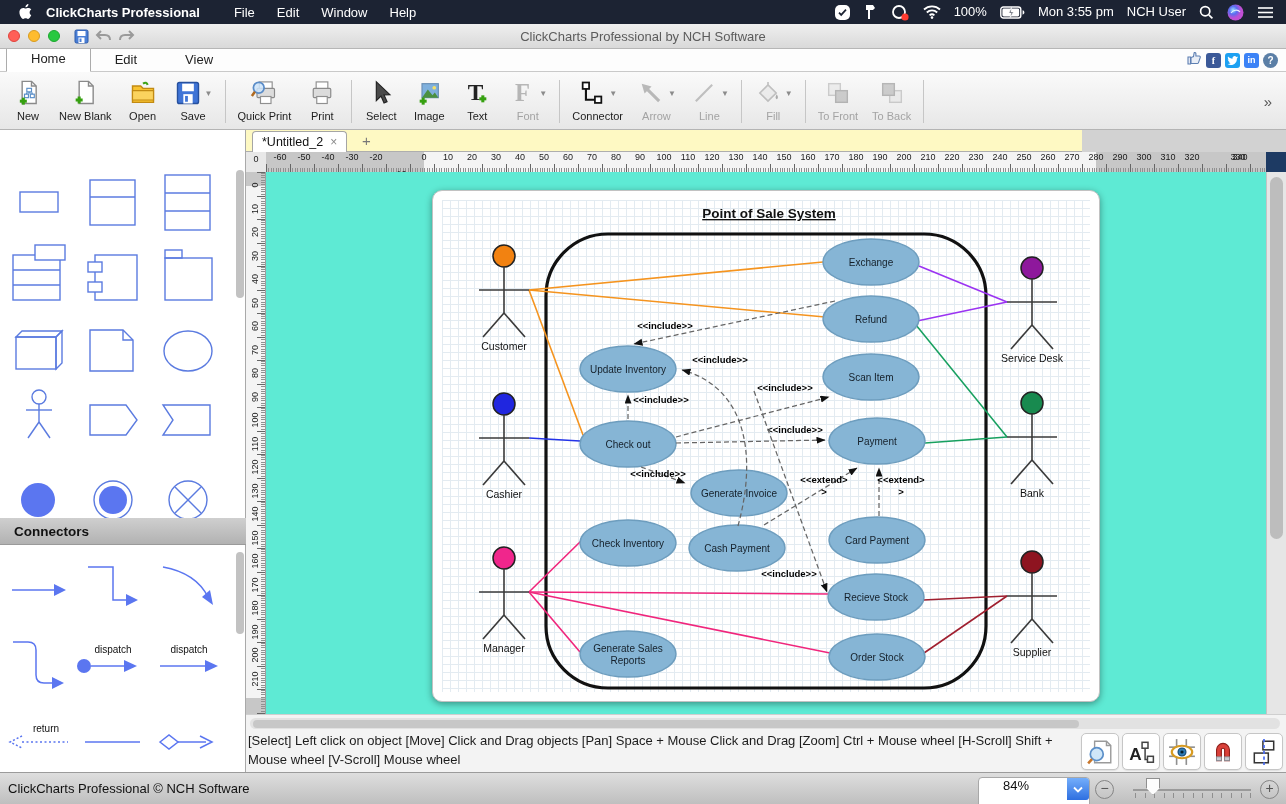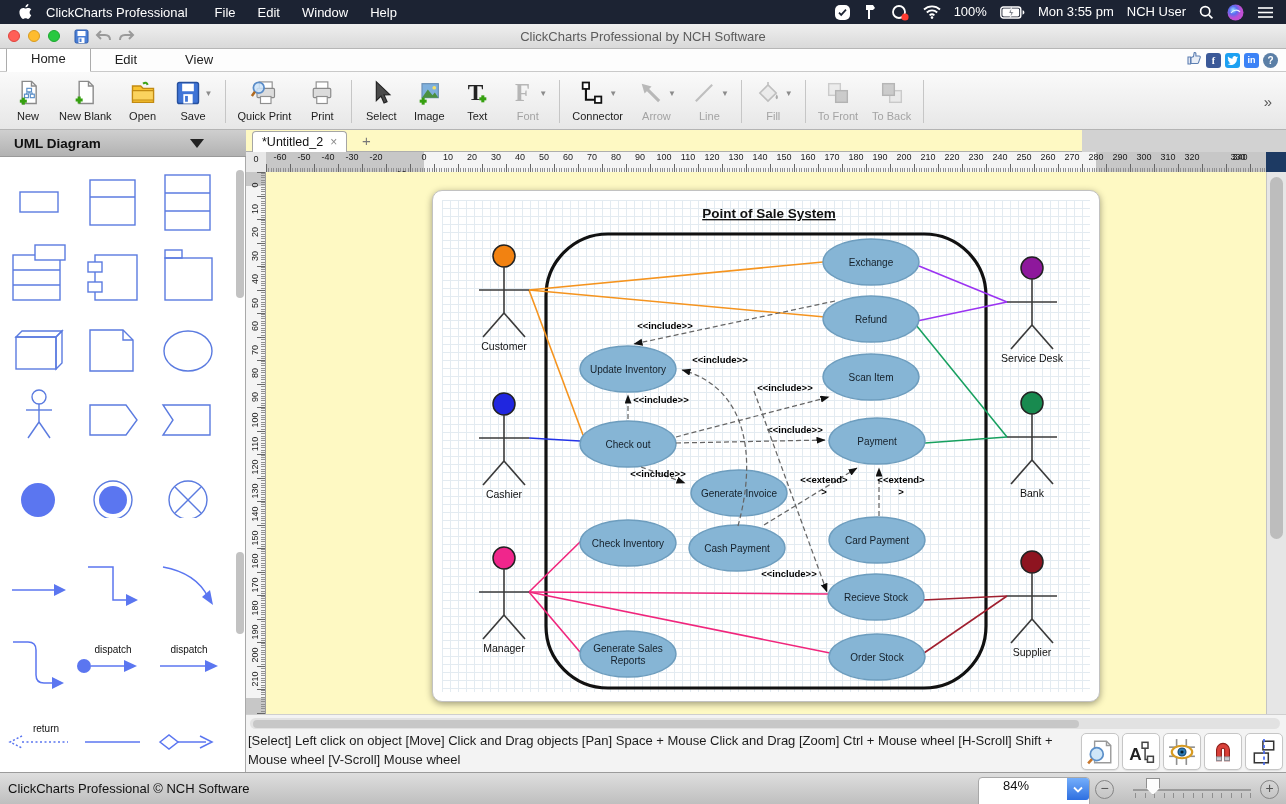--- a/index.html
+++ b/index.html
@@ -2,21 +2,21 @@
 <html><head>
 <meta charset="utf-8">
 <style>
   *{margin:0;padding:0;box-sizing:border-box}
   body{font-family:"Liberation Sans",sans-serif;background:#444;-webkit-font-smoothing:antialiased}
   .screen{position:relative;width:1286px;height:804px;overflow:hidden;background:#fff}
 
   
   .menubar{position:absolute;left:0;top:0;width:1286px;height:24px;background:#1c2333;display:flex;align-items:center;color:#fff;font-size:13px;padding:0 12px;gap:0;z-index:50}
   .menubar .apple{margin:0 14px 0 6px;display:flex}
-  .menubar .appname{font-weight:400;margin-right:27px}
+  .menubar .appname{font-weight:700;margin-right:34px}
   .menubar .mitem{margin-right:22px}
   .mb-right{margin-left:auto;display:flex;gap:13px}
   .mb-right .txt{font-size:13px}
   .mb-ic{display:flex;align-items:center}
 
   
   .titlebar{position:absolute;left:0;top:24px;width:1286px;height:22px;background:linear-gradient(#efefef,#d9d9d9);border-bottom:1px solid #b6b6b6;display:flex;align-items:center;padding:12px 8px;z-index:49}
   .tl{width:12px;height:12px;border-radius:50%;margin-right:8px}
   .tl.red{background:#ff5f57;border:1px solid #e0443e}
   .tl.yel{background:#febc2e;border:1px solid #d89c21}
@@ -63,21 +63,21 @@
   .hr-area{position:absolute;left:20px;top:0;width:1000px;height:20px;background:#c7c7c7;overflow:hidden}
   .hr-white{position:absolute;left:158px;top:0;width:672px;height:20px;background:#f4f4f4}
   .hr-ticks{position:absolute;inset:0;background-image:repeating-linear-gradient(90deg,#666 0 1px,transparent 1px 24px),repeating-linear-gradient(90deg,#909090 0 1px,transparent 1px 2.4px);background-size:100% 8px,100% 4px;background-position:left bottom,left bottom;background-repeat:no-repeat}
   .hr-num{position:absolute;top:0;width:24px;text-align:center;font-size:9px;color:#1a1a1a}
   .rulerend{position:absolute;right:0;top:0;width:20px;height:20px;background:#1d3a63}
   .canvasbody{position:absolute;left:0;top:42px;width:1040px;height:542px}
   .vruler{position:absolute;left:0;top:0;width:20px;height:542px;background:#c7c7c7;border-right:1px solid #9d9d9d;overflow:hidden}
   .vr-white{position:absolute;left:0;top:14px;width:20px;height:512px;background:#f4f4f4}
   .vr-ticks{position:absolute;inset:0;background-image:repeating-linear-gradient(0deg,#666 0 1px,transparent 1px 23.5px),repeating-linear-gradient(0deg,#909090 0 1px,transparent 1px 2.35px);background-size:8px 100%,4px 100%;background-position:right top,right top;background-repeat:no-repeat}
   .vr-num{position:absolute;left:0;width:18px;text-align:center;font-size:9px;color:#1a1a1a;transform:rotate(-90deg)}
-  .drawing{position:absolute;left:20px;top:0;width:1000px;height:542px;background:#fef9c3;overflow:hidden}
+  .drawing{position:absolute;left:20px;top:0;width:1000px;height:542px;background:#5eead4;overflow:hidden}
   .page{position:absolute;left:166px;top:18px;width:668px;height:512px;background:#fff;border-radius:10px;box-shadow:0 2px 7px rgba(0,0,0,.38);border:1px solid #c2c2c2}
   .page-grid{position:absolute;inset:9px;background-image:linear-gradient(#e3ebf1 1px,transparent 1px),linear-gradient(90deg,#e3ebf1 1px,transparent 1px);background-size:8px 8px}
   .page svg{position:absolute;inset:0}
   .vscroll{position:absolute;right:0;top:0;width:20px;height:542px;background:#e6e6e6;border-left:1px solid #c4c4c4}
   .vthumb{position:absolute;left:3px;top:5px;width:13px;height:362px;border-radius:7px;background:#bdbdbd}
 
   
   .statusbar{position:absolute;left:246px;top:714px;width:1040px;height:58px;background:#f3f3f3;border-top:1px solid #cfcfcf;z-index:35}
   .hscroll{position:absolute;left:4px;top:3px;width:1030px;height:11px;border-radius:6px;background:#e2e2e2}
   .hthumb{position:absolute;left:3px;top:1.5px;width:826px;height:8px;border-radius:4px;background:#c7c7c7}
@@ -412,24 +412,20 @@
             <rect x="4" y="4" width="10" height="10" fill="#97a3cc" stroke="#6b7594" stroke-width="1.2"></rect>
           </svg>
         </div>
         <span class="lbl">To Back</span>
       </div>
       <div class="tsep"></div>
       <div class="tb-overflow">»</div>
     </div>
 
   <div class="sidebar">
-    <div class="sb-head" style="top:0">
-      <span>UML Diagram</span>
-      <span class="tri"></span>
-    </div>
 
     <svg width="234" height="361" viewBox="0 0 234 361" style="position:absolute;left:0;top:27px">
       <g fill="none" stroke="#5B7BE0" stroke-width="1.4">
         <rect x="20" y="35" width="38" height="20"></rect>
         <g>
             <rect x="90" y="23" width="45" height="45"></rect>
             <line x1="90" y1="40" x2="135" y2="40"></line>
           </g>
         <g>
             <rect x="165" y="18" width="45" height="55"></rect>
@@ -477,20 +473,23 @@
           </g>
         <g>
             <circle cx="188" cy="343" r="19"></circle>
             <line x1="175" y1="330" x2="201" y2="356"></line>
             <line x1="201" y1="330" x2="175" y2="356"></line>
           </g>
       </g>
     </svg>
     <div class="sb-scroll" style="top:40px;height:128px"></div>
 
+    <div class="sb-head" style="top:388px">
+      <span>Connectors</span>
+    </div>
 
     <svg width="234" height="227" viewBox="0 0 234 227" style="position:absolute;left:0;top:415px">
       <g stroke="#5B76F0" stroke-width="1.5" fill="none">
         <g>
             <line x1="12" y1="45" x2="54" y2="45"></line>
             <polygon points="54,39 66,45 54,51" fill="#5B76F0" stroke="none"></polygon>
           </g>
         <g>
             <path d="M88 22 H113 V55 H126"></path>
             <polygon points="126,49 138,55 126,61" fill="#5B76F0" stroke="none"></polygon>

